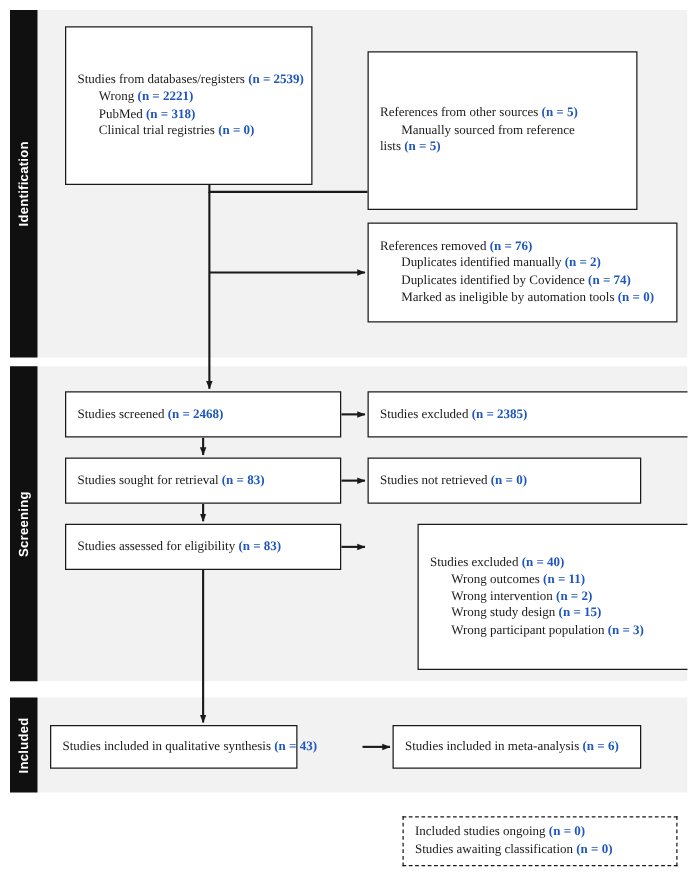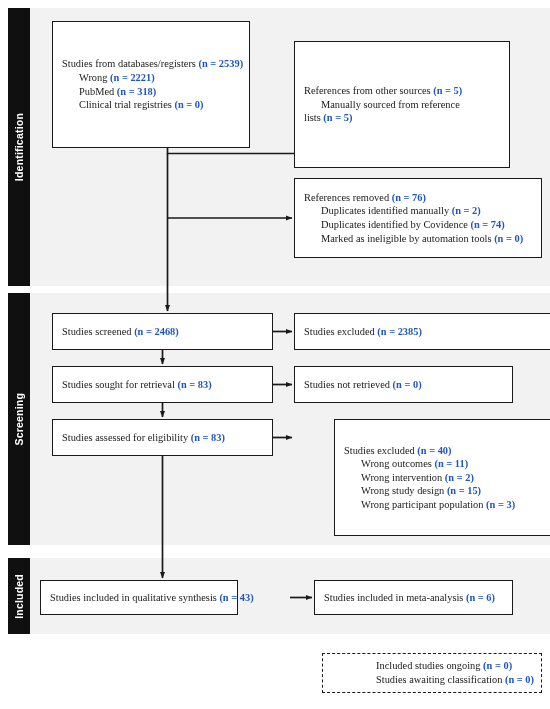--- a/index.html
+++ b/index.html
@@ -58,21 +58,20 @@
     position: absolute;
     background: #ffffff;
     border: 1.6px solid #1a1a1a;
     box-sizing: border-box;
     display: flex;
     flex-direction: column;
     justify-content: center;
   }
   .box.dashed {
     border: 1.8px dashed #1a1a1a;
-    padding-left: 44px;
   }
   .box .line {
     font-size: 10.4px;
     line-height: 13.6px;
     color: #1a1a1a;
     padding: 0 9px;
     white-space: nowrap;
   }
   .box .line.indent  { padding-left: 26px; }
   .n {

